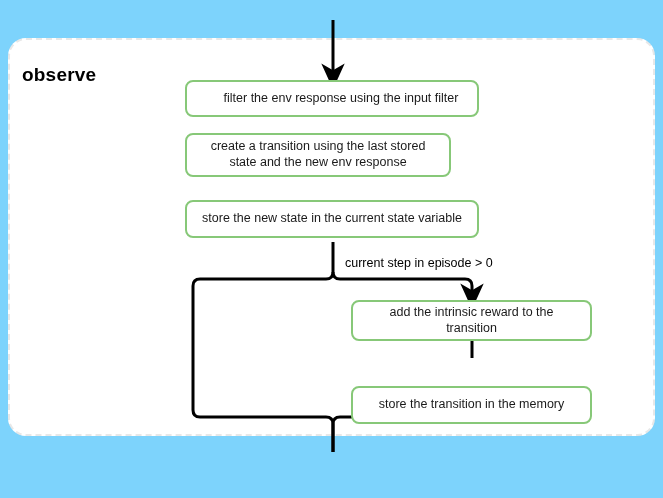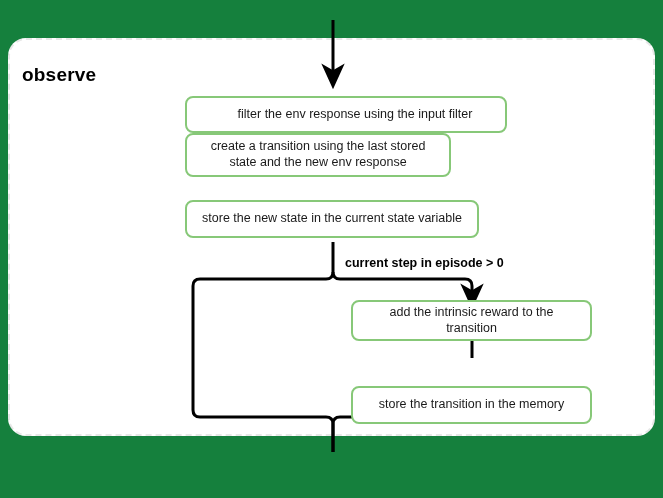--- a/index.html
+++ b/index.html
@@ -12,21 +12,21 @@
     width: 663px;
     height: 498px;
     overflow: hidden;
     font-family: "Liberation Sans", sans-serif;
   }
 
   #canvas {
     position: relative;
     width: 663px;
     height: 498px;
-    background: #15803d;
+    background: #7dd3fc;
   }
 
   
   .subgraph {
     position: absolute;
     left: 8px;
     top: 38px;
     width: 647px;
     height: 398px;
     box-sizing: border-box;
@@ -69,21 +69,21 @@
     left: 0;
     top: 0;
     width: 663px;
     height: 498px;
     pointer-events: none;
   }
 
   .edge-label {
     position: absolute;
     font-size: 12.5px;
-    font-weight: bold;
+    font-weight: normal;
     color: #000000;
     white-space: nowrap;
   }
 </style>
 </head>
 <body>
 
 <div id="canvas">
 
   <div class="subgraph"></div>
@@ -109,21 +109,21 @@
              L 472 296" stroke="#000000" stroke-width="3" fill="none" marker-end="url(#arrowhead)"></path>
 
     <path d="M 472 341 L 472 358" stroke="#000000" stroke-width="3" fill="none"></path>
 
     <path d="M 472 396 L 472 410 Q 472 417 465 417 L 340 417
              Q 333 417 333 424 L 333 452" stroke="#000000" stroke-width="3" fill="none"></path>
   </svg>
 
   <div class="edge-label" style="left:345px; top:256px;">current step in episode &gt; 0</div>
 
-  <div class="node" style="left:185px; top:96px; width:322px; height:37px;padding-left:28px;">filter the env response using the input filter</div>
+  <div class="node" style="left:185px; top:80px; width:294px; height:37px;padding-left:28px;">filter the env response using the input filter</div>
 
   <div class="node" style="left:185px; top:133px; width:266px; height:44px;">create a transition using the last stored state and the new env response</div>
 
   <div class="node" style="left:185px; top:200px; width:294px; height:38px;">store the new state in the current state variable</div>
 
   <div class="node" style="left:351px; top:300px; width:241px; height:41px;">add the intrinsic reward to the transition</div>
 
   <div class="node" style="left:351px; top:358px; width:241px; height:38px;margin-top:28px;">store the transition in the memory</div>
 
 </div>

